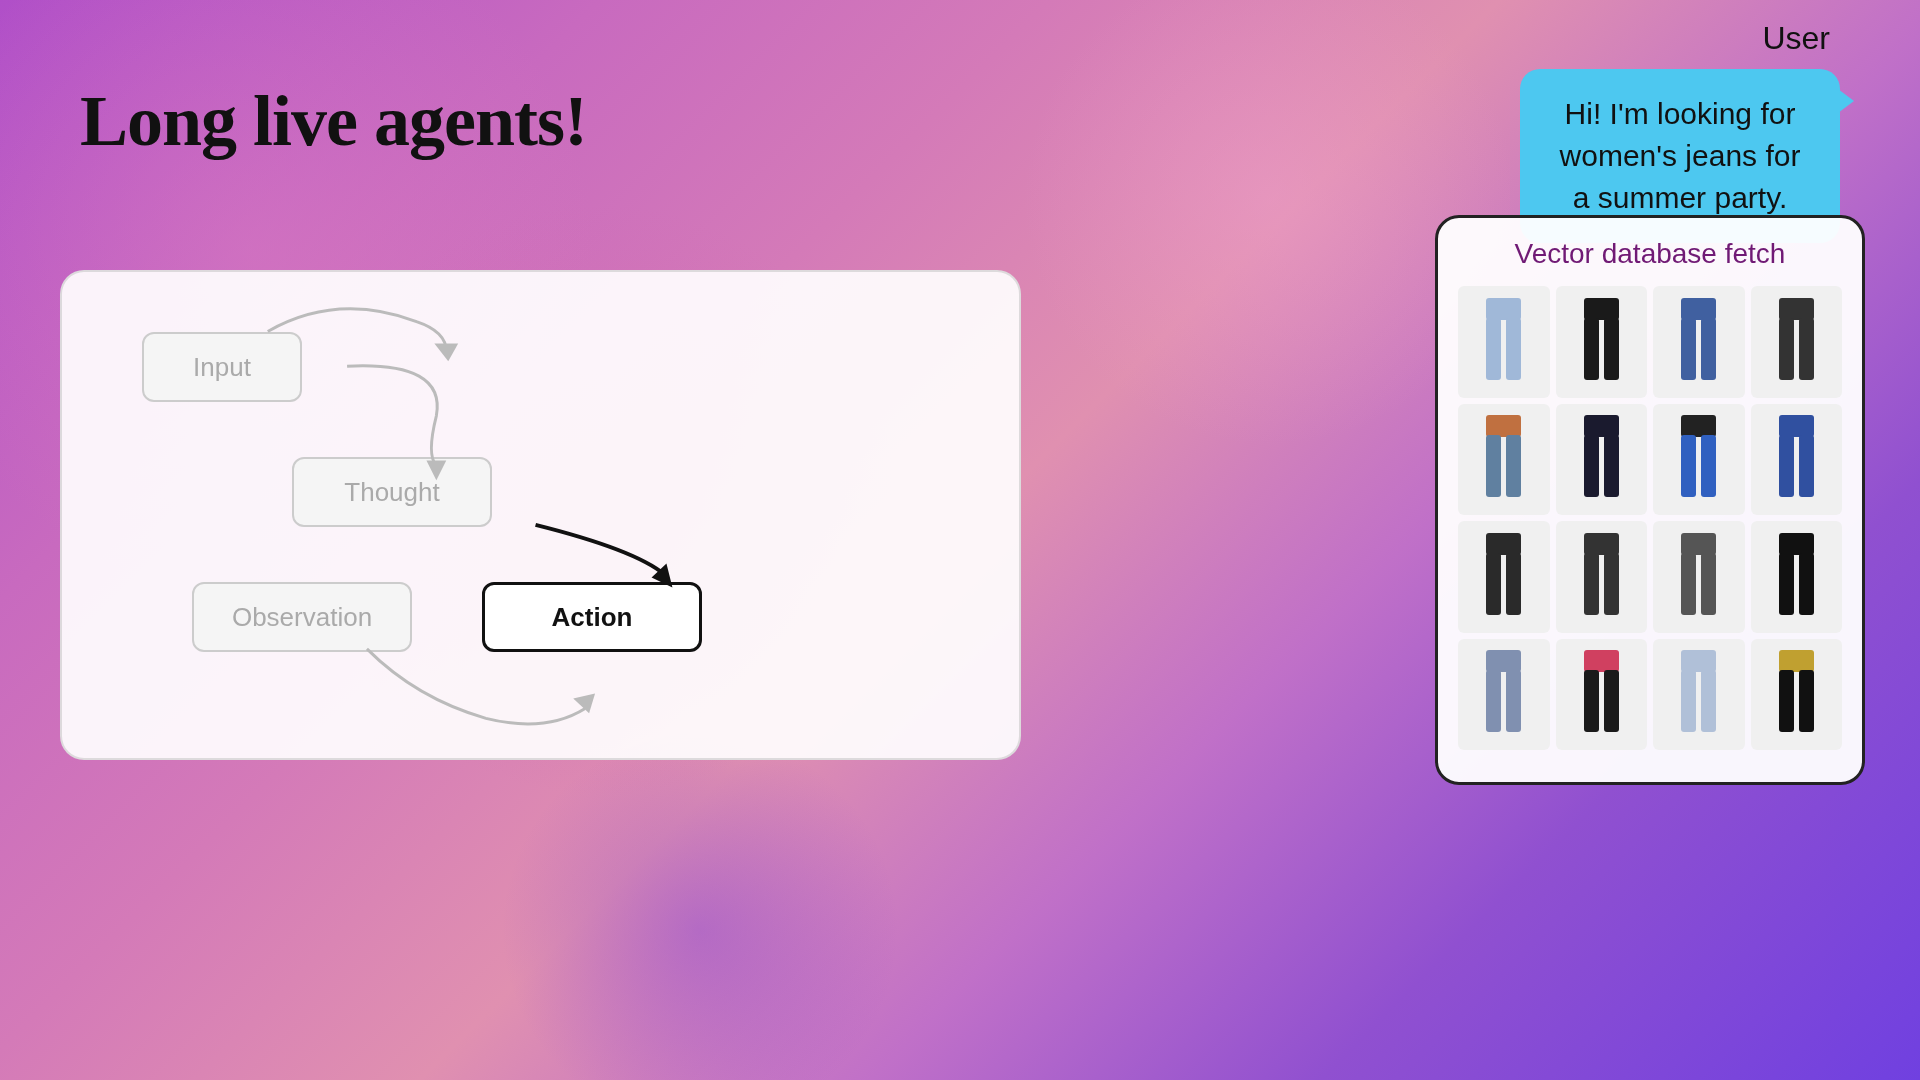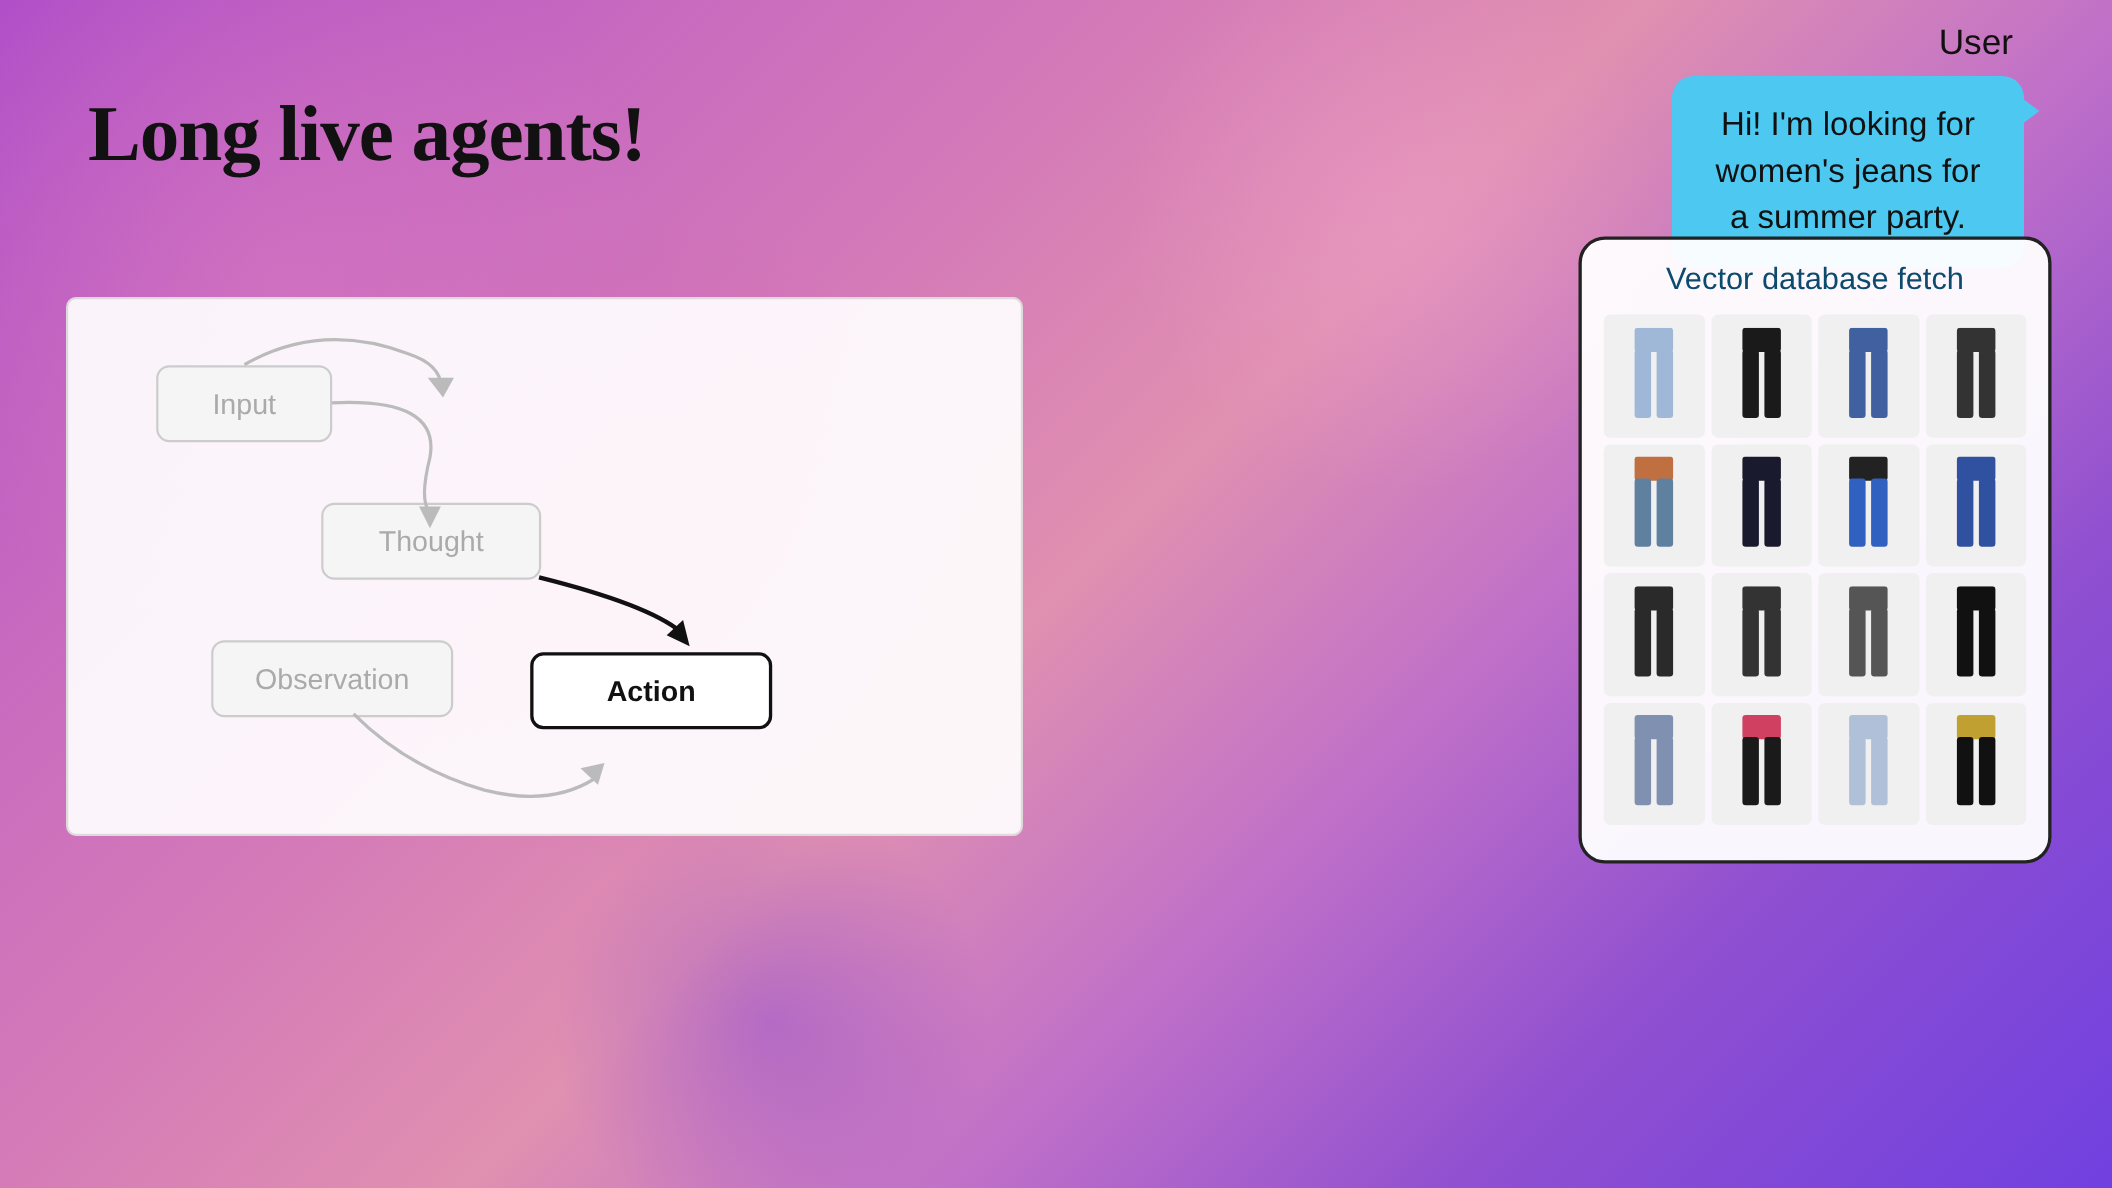--- a/index.html
+++ b/index.html
@@ -98,24 +98,24 @@
       border-top: 12px solid transparent;
       border-bottom: 12px solid transparent;
       border-left: 16px solid #4dc8f0;
     }
 
     
     .agent-card {
       position: absolute;
       top: 270px;
       left: 60px;
-      width: 870px;
+      width: 961px;
       height: 490px;
       background: rgba(255,255,255,0.92);
-      border-radius: 9px;
+      border-radius: 24px;
       border: 2px solid rgba(200,200,200,0.6);
     }
 
     .node {
       position: absolute;
       border-radius: 12px;
       display: flex;
       align-items: center;
       justify-content: center;
       font-size: 26px;
@@ -145,21 +145,21 @@
     }
     .node-observation {
       width: 220px;
       height: 70px;
       top: 310px;
       left: 130px;
     }
     .node-action {
       width: 220px;
       height: 70px;
-      top: 321px;
+      top: 310px;
       left: 420px;
       background: #fff;
       border: 3px solid #111;
       color: #111;
       font-weight: 700;
     }
 
     
     .arrows-svg {
       position: absolute;
@@ -179,21 +179,21 @@
       height: 570px;
       background: rgba(255,255,255,0.95);
       border-radius: 24px;
       border: 3px solid #222;
       padding: 20px;
     }
     .vectordb-title {
       font-size: 28px;
       font-weight: 500;
       text-align: center;
-      color: #0c4a6e;
+      color: #701a75;
       margin-bottom: 16px;
     }
     .jeans-grid {
       display: grid;
       grid-template-columns: repeat(4, 1fr);
       grid-template-rows: repeat(4, 1fr);
       gap: 6px;
       height: calc(100% - 60px);
     }
     .jeans-item {

